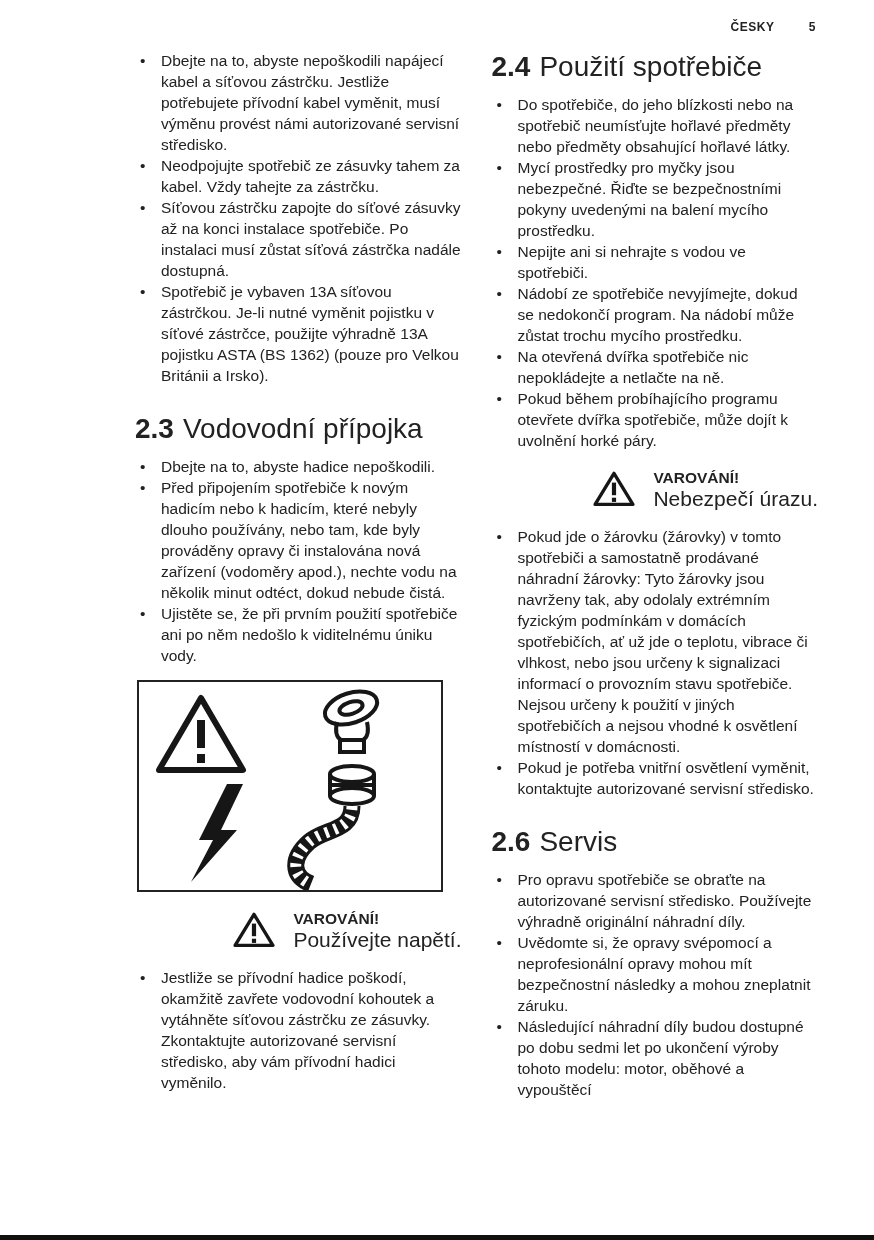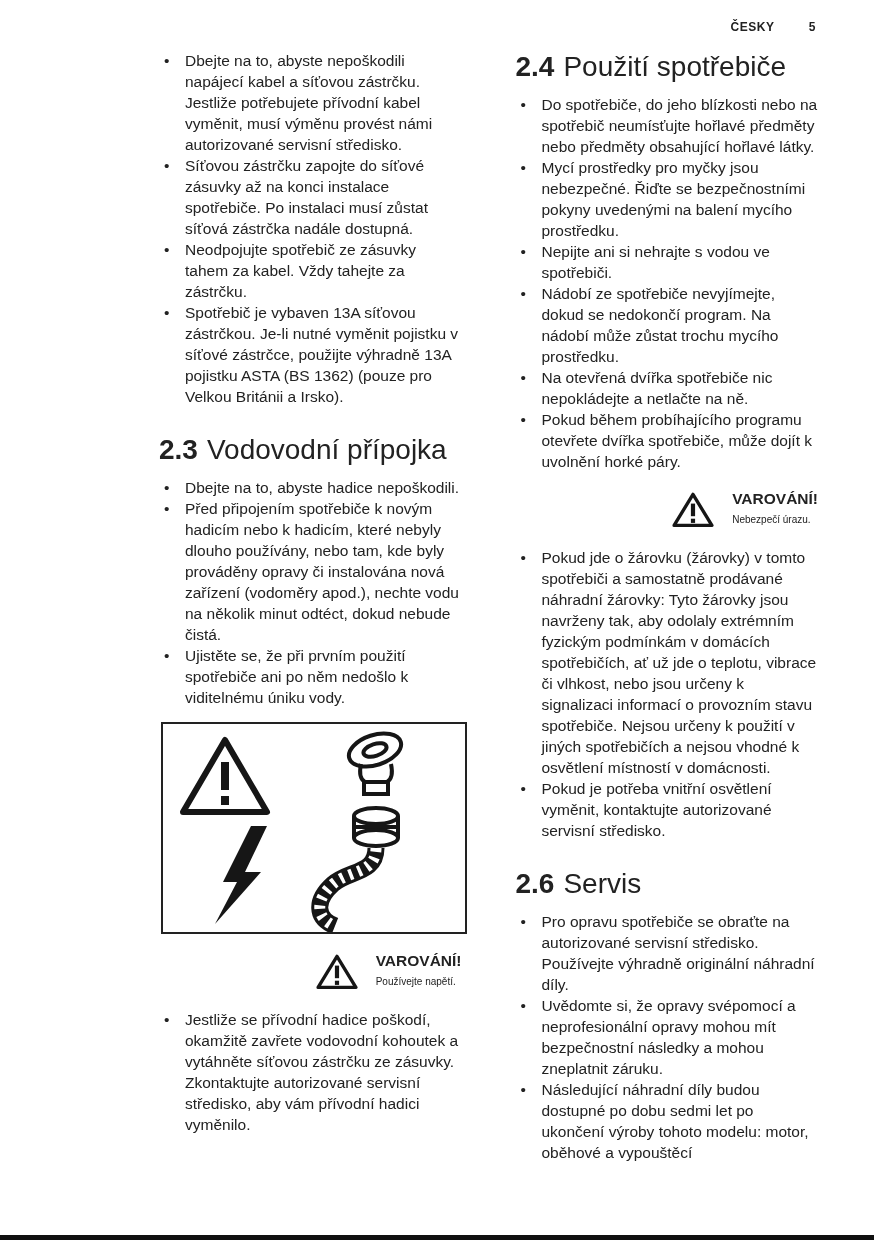--- a/index.html
+++ b/index.html
@@ -14,21 +14,21 @@
   }
   .page-header {
     position: absolute; top: 20px; right: 58px;
     display: flex; align-items: baseline; gap: 34px;
     font-size: 12px; font-weight: 700; letter-spacing: 0.6px;
   }
   .columns {
     position: absolute; top: 50px; left: 135px; right: 56px;
     display: flex; gap: 30px;
   }
-  .col { flex: 1; min-width: 0; margin-left: 24px; }
+  .col { flex: 1; min-width: 0; }
   ul.bullets { list-style: none; margin: 0; padding: 0; }
   ul.bullets li {
     position: relative;
     padding-left: 26px;
     font-size: 15.5px; line-height: 21px;
   }
   ul.bullets li::before {
     content: "\2022";
     position: absolute; left: 5px; top: 0;
   }
@@ -37,21 +37,21 @@
     margin: 30px 0 14px 0; line-height: 26px;
   }
   h2.section .num { font-weight: 700; margin-right: 9px; }
   h2.section.first { margin-top: 4px; }
   .warning-block {
     display: flex; align-items: flex-start; gap: 18px;
     margin: 16px 0 14px 0; padding-left: 4px; justify-content: flex-end;
   }
   .warning-block .w-icon { flex: 0 0 42px; width: 42px; padding-top: 3px; }
   .warning-block .w-title { font-weight: 700; font-size: 15.5px; line-height: 21px; }
-  .warning-block .w-text { font-size: 10px; line-height: 21px; }
+  .warning-block .w-text { font-size: 21px; line-height: 21px; }
   .figure-box {
     width: 306px; height: 212px;
     border: 2px solid #222;
     margin: 14px 0 10px 2px;
   }
   .figure-box svg { display: block; width: 100%; height: 100%; }
   .bottom-edge {
     position: absolute; left: 0; right: 0; bottom: 0;
     height: 5px; background: #101010;
   }
@@ -63,22 +63,22 @@
   <span>ČESKY</span>
   <span>5</span>
 </header>
 
 <div class="columns">
 
   <div class="col">
 
     <ul class="bullets">
       <li>Dbejte na to, abyste nepoškodili napájecí kabel a síťovou zástrčku. Jestliže potřebujete přívodní kabel vyměnit, musí výměnu provést námi autorizované servisní středisko.</li>
+      <li>Neodpojujte spotřebič ze zásuvky tahem za kabel. Vždy tahejte za zástrčku.</li>
       <li>Síťovou zástrčku zapojte do síťové zásuvky až na konci instalace spotřebiče. Po instalaci musí zůstat síťová zástrčka nadále dostupná.</li>
-      <li>Neodpojujte spotřebič ze zásuvky tahem za kabel. Vždy tahejte za zástrčku.</li>
       <li>Spotřebič je vybaven 13A síťovou zástrčkou. Je-li nutné vyměnit pojistku v síťové zástrčce, použijte výhradně 13A pojistku ASTA (BS 1362) (pouze pro Velkou Británii a Irsko).</li>
     </ul>
 
     <h2 class="section">
       <span class="num">2.3</span><span>Vodovodní přípojka</span>
     </h2>
 
     <ul class="bullets">
       <li>Dbejte na to, abyste hadice nepoškodili.</li>
       <li>Před připojením spotřebiče k novým hadicím nebo k hadicím, které nebyly dlouho používány, nebo tam, kde byly prováděny opravy či instalována nová zařízení (vodoměry apod.), nechte vodu na několik minut odtéct, dokud nebude čistá.</li>

